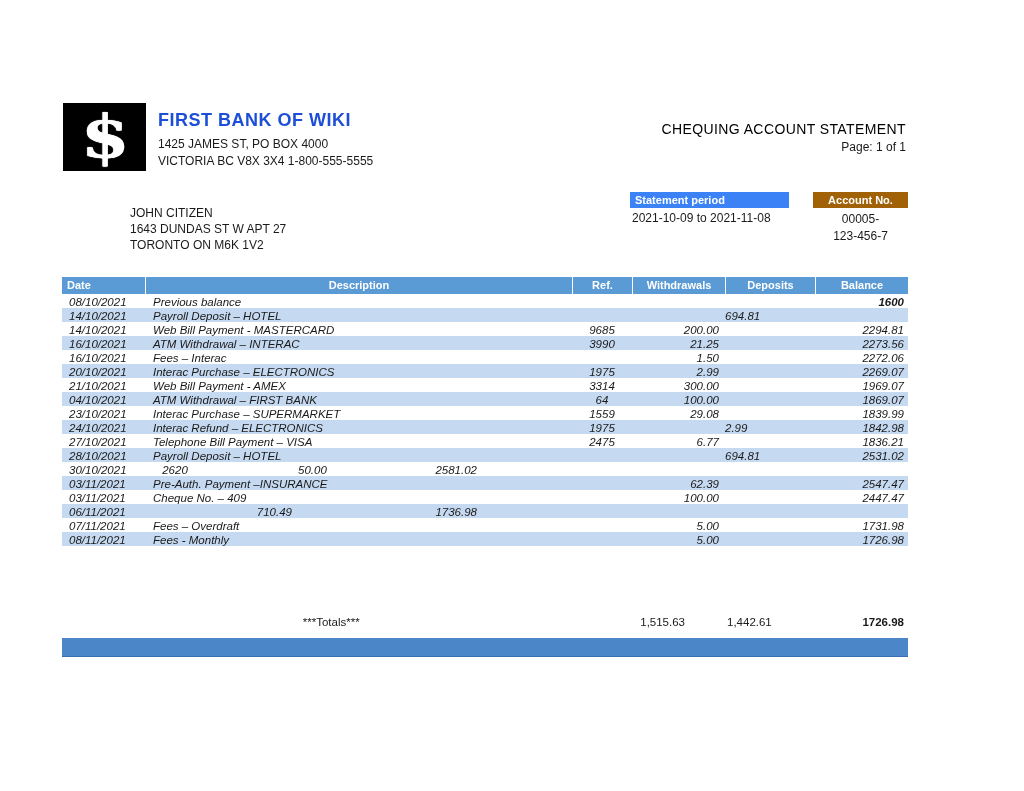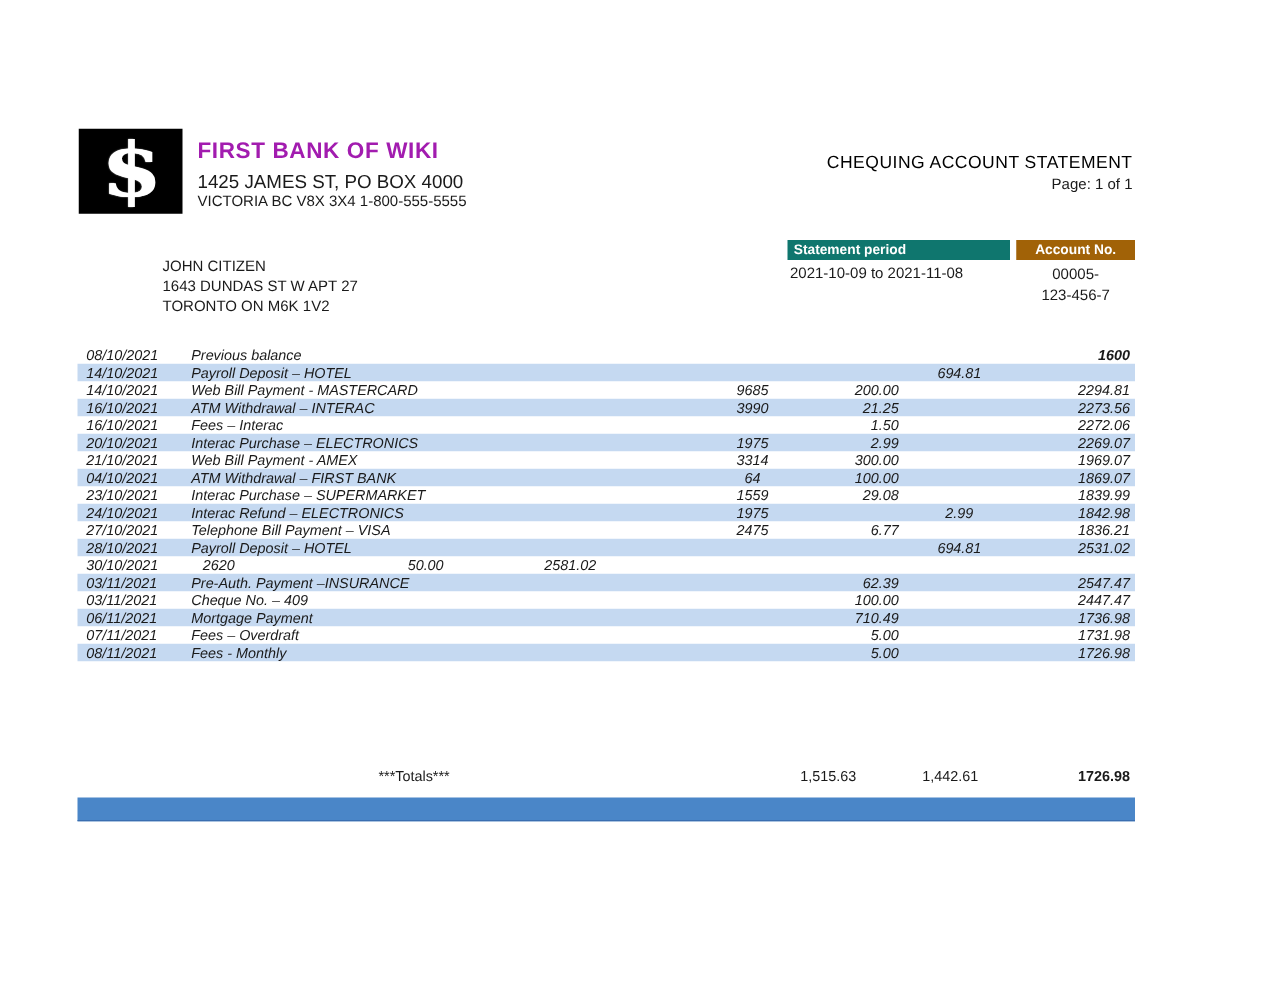--- a/index.html
+++ b/index.html
@@ -6,31 +6,31 @@
   html,body { background:#ffffff; }
   body { font-family:"Liberation Sans","DejaVu Sans",sans-serif; color:#1a1a1a; }
   .page { position:relative; width:1024px; height:791px; background:#fff; overflow:hidden; }
 
   
   .logo { position:absolute; left:63px; top:103px; width:83px; height:68px; background:#000;
           display:flex; align-items:center; justify-content:center; }
   .logo .dollar { font-family:"DejaVu Serif",serif; font-weight:bold; font-size:60px; color:#fff;
                   transform:scaleX(1.15); line-height:1; text-shadow:0 0 1px #fff, 1px 0 0 #fff; }
   .bank-name { position:absolute; left:158px; top:110px; font-size:18px; font-weight:bold;
-               letter-spacing:0.5px; color:#a21caf; }
-  .bank-addr1 { position:absolute; left:158px; top:137px; font-size:15px; }
+               letter-spacing:0.5px; color:#1d4ed8; }
+  .bank-addr1 { position:absolute; left:158px; top:137px; font-size:12px; }
   .bank-addr2 { position:absolute; left:158px; top:154px; font-size:12px; }
 
   .stmt-title { position:absolute; right:118px; top:121px; font-size:14px; letter-spacing:0.4px;
                 color:#000000; text-align:right; }
   .stmt-page  { position:absolute; right:118px; top:140px; font-size:12px; text-align:center; }
 
   
-  .period-hd { position:absolute; left:630px; top:192px; width:178px; height:16px;
-               background:#0f766e; color:#fff; font-size:11px; font-weight:bold;
+  .period-hd { position:absolute; left:630px; top:192px; width:159px; height:16px;
+               background:#3b82f6; color:#fff; font-size:11px; font-weight:bold;
                line-height:16px; padding-left:5px; }
   .acct-hd { position:absolute; left:813px; top:192px; width:95px; height:16px;
              background:#a16207; color:#fff; font-size:11px; font-weight:bold;
              line-height:16px; text-align:center; }
   .period-val { position:absolute; left:632px; top:211px; font-size:12px; }
   .acct-val { position:absolute; left:813px; top:211px; width:95px; font-size:12px;
               text-align:center; line-height:17px; }
 
   
   .customer { position:absolute; left:130px; top:205px; font-size:12px; line-height:16px; }
@@ -42,21 +42,21 @@
   .t-head > div { line-height:17px; }
   .t-head > div + div { border-left:1px solid #fff; }
   .t-row { height:14px;font-style:italic; }
   .t-row > div { line-height:17px; white-space:nowrap; overflow:hidden; }
   .t-row:nth-child(even) { background:#C5D9F1; }
 
   .c-date { width:83px; padding-left:7px; text-align:left; }
   .c-desc { width:427px; padding-left:8px; text-align:left; }
   .c-ref  { width:60px; text-align:center; }
   .c-wdr  { width:93px; text-align:right; padding-right:6px; }
-  .c-dep  { width:90px; text-align:center; padding-right:5px; }
+  .c-dep  { width:90px; text-align:left; padding-right:5px; }
   .c-bal  { width:93px; text-align:right; padding-right:4px; }
   .t-head .c-desc, .t-head .c-ref, .t-head .c-wdr, .t-head .c-dep, .t-head .c-bal
         { text-align:center; padding:0; }
   .t-head .c-date { padding-left:5px; }
   .bold { font-weight:bold; }
 
   
   .totals { position:absolute; left:62px; top:613px; width:846px; display:flex;
             font-size:11.5px; height:18px;gap:36px; }
   .totals > div { line-height:18px; }
@@ -89,20 +89,28 @@
     <div>123-456-7</div>
   </div>
 
   <div class="customer">
     <div>JOHN CITIZEN</div>
     <div>1643 DUNDAS ST W APT 27</div>
     <div>TORONTO ON M6K 1V2</div>
   </div>
 
   <div class="table">
+    <div class="t-head">
+      <div class="c-date">Date</div>
+      <div class="c-desc">Description</div>
+      <div class="c-ref">Ref.</div>
+      <div class="c-wdr">Withdrawals</div>
+      <div class="c-dep">Deposits</div>
+      <div class="c-bal">Balance</div>
+    </div>
     <div id="table-body">
     <div class="t-row">
       <div class="c-date">08/10/2021</div>
       <div class="c-desc">Previous balance</div>
       <div class="c-ref"></div>
       <div class="c-wdr"></div>
       <div class="c-dep"></div>
       <div class="c-bal bold">1600</div>
     </div>
 
@@ -226,21 +234,20 @@
       <div class="c-date">03/11/2021</div>
       <div class="c-desc">Cheque No. – 409</div>
       <div class="c-ref"></div>
       <div class="c-wdr">100.00</div>
       <div class="c-dep"></div>
       <div class="c-bal">2447.47</div>
     </div>
 
     <div class="t-row">
       <div class="c-date">06/11/2021</div>
-      <div class="c-desc">Mortgage Payment</div>
       <div class="c-ref"></div>
       <div class="c-wdr">710.49</div>
       <div class="c-dep"></div>
       <div class="c-bal">1736.98</div>
     </div>
 
     <div class="t-row">
       <div class="c-date">07/11/2021</div>
       <div class="c-desc">Fees – Overdraft</div>
       <div class="c-ref"></div>

